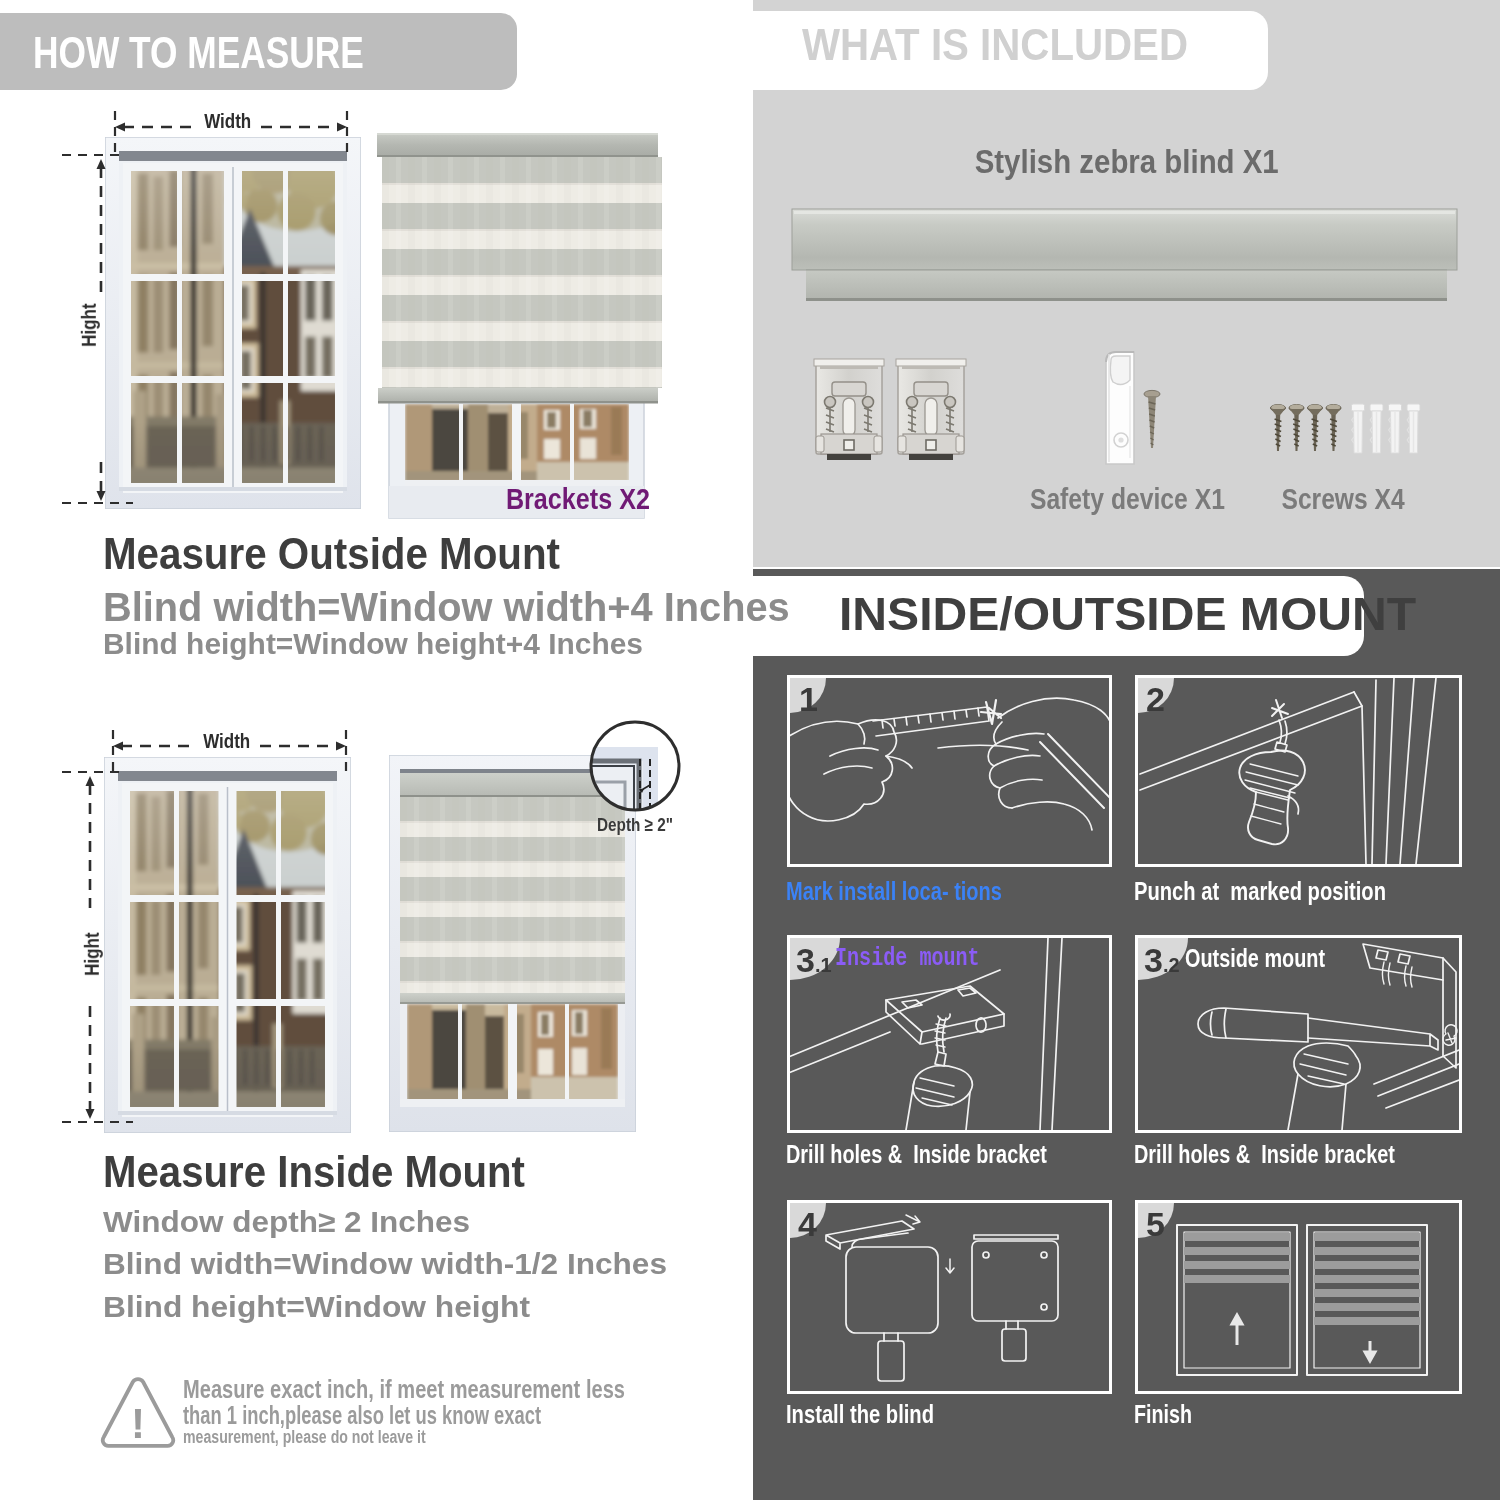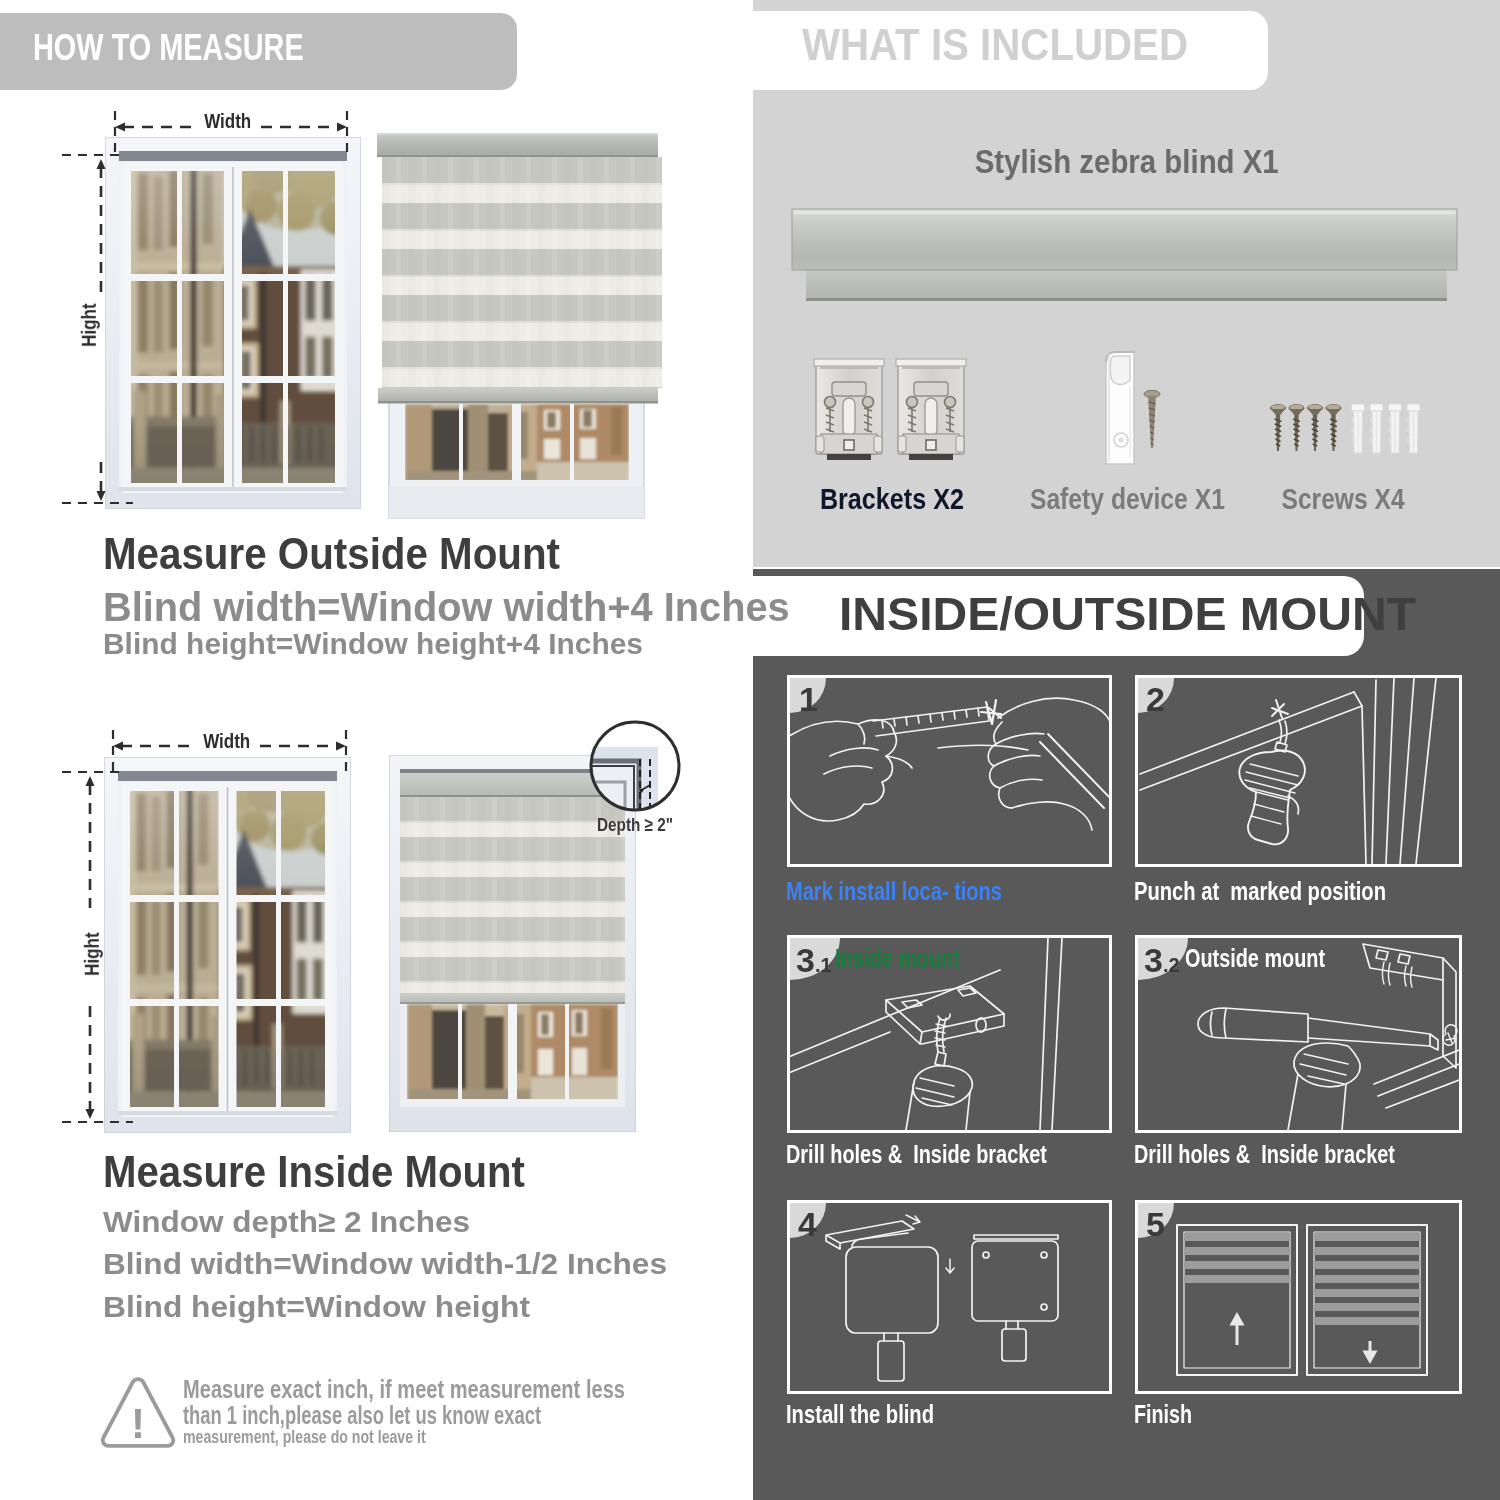--- a/index.html
+++ b/index.html
@@ -733,41 +733,41 @@
     <rect x="176" y="86" width="106" height="8" fill="#9c9c9c"></rect>
     <rect x="176" y="100" width="106" height="8" fill="#9c9c9c"></rect>
     <rect x="176" y="114" width="106" height="8" fill="#9c9c9c"></rect>
 <g stroke="#e8e8e8" stroke-width="3" fill="#e8e8e8">
 <line x1="99" y1="142" x2="99" y2="118"></line>
       <path d="M99,112 l-5,9 h10 z"></path>
 <line x1="232" y1="138" x2="232" y2="152"></line>
       <path d="M232,158 l-5,-9 h10 z"></path>
 </g>
 </svg>
-<div class="t" id="t_howto" style="left:33px;top:28px;font-size:36px;color:#ffffff;"><span style="display:inline-block;transform:scaleX(0.8026);transform-origin:0 50%;white-space:pre;">HOW TO MEASURE</span></div>
+<div class="t" id="t_howto" style="left:33px;top:28px;font-size:44px;color:#ffffff;"><span style="display:inline-block;transform:scaleX(0.8026);transform-origin:0 50%;white-space:pre;">HOW TO MEASURE</span></div>
 <div class="t" id="t_mout" style="left:103px;top:529px;font-size:45px;color:#3e3e3e;"><span style="display:inline-block;transform:scaleX(0.8960);transform-origin:0 50%;white-space:pre;">Measure Outside Mount</span></div>
 <div class="t" id="t_bw1" style="left:103px;top:585px;font-size:40px;color:#8c8c8c;"><span style="display:inline-block;transform:scaleX(0.9941);transform-origin:0 50%;white-space:pre;">Blind width=Window width+4 Inches</span></div>
 <div class="t" id="t_bh1" style="left:103px;top:627px;font-size:30px;color:#8c8c8c;"><span style="display:inline-block;transform:scaleX(0.9974);transform-origin:0 50%;white-space:pre;">Blind height=Window height+4 Inches</span></div>
 <div class="t" id="t_min" style="left:103px;top:1147px;font-size:45px;color:#3e3e3e;"><span style="display:inline-block;transform:scaleX(0.8930);transform-origin:0 50%;white-space:pre;">Measure Inside Mount</span></div>
 <div class="t" id="t_wd" style="left:103px;top:1205px;font-size:30px;color:#8c8c8c;"><span style="display:inline-block;transform:scaleX(1.0499);transform-origin:0 50%;white-space:pre;">Window depth≥ 2 Inches</span></div>
 <div class="t" id="t_bw2" style="left:103px;top:1247px;font-size:30px;color:#8c8c8c;"><span style="display:inline-block;transform:scaleX(1.0531);transform-origin:0 50%;white-space:pre;">Blind width=Window width-1/2 Inches</span></div>
 <div class="t" id="t_bh2" style="left:103px;top:1290px;font-size:30px;color:#8c8c8c;"><span style="display:inline-block;transform:scaleX(1.0573);transform-origin:0 50%;white-space:pre;">Blind height=Window height</span></div>
 <div class="t" id="t_n1" style="left:183px;top:1375px;font-size:25px;color:#9b9b9b;"><span style="display:inline-block;transform:scaleX(0.8032);transform-origin:0 50%;white-space:pre;">Measure exact inch, if meet measurement less</span></div>
 <div class="t" id="t_n2" style="left:183px;top:1401px;font-size:25px;color:#9b9b9b;"><span style="display:inline-block;transform:scaleX(0.7341);transform-origin:0 50%;white-space:pre;">than 1 inch,please also let us know exact</span></div>
 <div class="t" id="t_n3" style="left:183px;top:1427px;font-size:18px;color:#9b9b9b;"><span style="display:inline-block;transform:scaleX(0.7849);transform-origin:0 50%;white-space:pre;">measurement, please do not leave it</span></div>
 <div class="t" id="t_what" style="left:790px;top:20px;font-size:45px;color:#d0d0d0;margin-left:12px;"><span style="display:inline-block;transform:scaleX(0.8943);transform-origin:0 50%;white-space:pre;">WHAT IS INCLUDED</span></div>
 <div class="t" id="t_stylish" style="left:727px;top:142px;width:800px;text-align:center;font-size:34px;color:#6b6b6b;"><span style="display:inline-block;transform:scaleX(0.8651);transform-origin:50% 50%;white-space:pre;">Stylish zebra blind X1</span></div>
-<div class="t" id="t_brk" style="left:492px;top:482px;width:800px;text-align:center;font-size:30px;color:#0f172a;"><span style="display:inline-block;transform:scaleX(0.8382);transform-origin:50% 50%;white-space:pre;">Brackets X2</span></div>
+<div class="t" id="t_brk" style="left:492px;top:482px;width:800px;text-align:left;font-size:30px;color:#701a75;"><span style="display:inline-block;transform:scaleX(0.8382);transform-origin:50% 50%;white-space:pre;">Brackets X2</span></div>
 <div class="t" id="t_safe" style="left:727px;top:482px;width:800px;text-align:center;font-size:30px;color:#7b7b7b;"><span style="display:inline-block;transform:scaleX(0.8234);transform-origin:50% 50%;white-space:pre;">Safety device X1</span></div>
 <div class="t" id="t_scr" style="left:943px;top:482px;width:800px;text-align:center;font-size:30px;color:#7b7b7b;"><span style="display:inline-block;transform:scaleX(0.8194);transform-origin:50% 50%;white-space:pre;">Screws X4</span></div>
 <div class="t" id="t_iom" style="left:814px;top:589px;font-size:46px;color:#3f3f3f;margin-left:25px;"><span style="display:inline-block;transform:scaleX(1.0456);transform-origin:0 50%;white-space:pre;">INSIDE/OUTSIDE MOUNT</span></div>
 <div class="t" id="t_c1" style="left:786px;top:877px;font-size:26px;color:#3b82f6;"><span style="display:inline-block;transform:scaleX(0.7706);transform-origin:0 50%;white-space:pre;">Mark install loca- tions</span></div>
 <div class="t" id="t_c2" style="left:1134px;top:877px;font-size:26px;color:#ffffff;"><span style="display:inline-block;transform:scaleX(0.7752);transform-origin:0 50%;white-space:pre;">Punch at  marked position</span></div>
 <div class="t" id="t_c31" style="left:786px;top:1140px;font-size:26px;color:#ffffff;"><span style="display:inline-block;transform:scaleX(0.7654);transform-origin:0 50%;white-space:pre;">Drill holes &amp;  Inside bracket</span></div>
 <div class="t" id="t_c32" style="left:1134px;top:1140px;font-size:26px;color:#ffffff;"><span style="display:inline-block;transform:scaleX(0.7654);transform-origin:0 50%;white-space:pre;">Drill holes &amp;  Inside bracket</span></div>
 <div class="t" id="t_c4" style="left:786px;top:1400px;font-size:26px;color:#ffffff;"><span style="display:inline-block;transform:scaleX(0.7762);transform-origin:0 50%;white-space:pre;">Install the blind</span></div>
 <div class="t" id="t_c5" style="left:1134px;top:1400px;font-size:26px;color:#ffffff;"><span style="display:inline-block;transform:scaleX(0.7576);transform-origin:0 50%;white-space:pre;">Finish</span></div>
-<div class="t" id="t_im" style="left:835px;top:944px;font-size:26px;color:#15803d;"><span style="display:inline-block;transform:scaleX(0.7726);transform-origin:0 50%;white-space:pre;">Inside mount</span></div>
+<div class="t" id="t_im" style="left:835px;top:944px;font-size:26px;color:#8b5cf6;font-family:Liberation Mono, monospace;"><span style="display:inline-block;transform:scaleX(0.7726);transform-origin:0 50%;white-space:pre;">Inside mount</span></div>
 <div class="t" id="t_om" style="left:1185px;top:944px;font-size:26px;color:#ffffff;"><span style="display:inline-block;transform:scaleX(0.7632);transform-origin:0 50%;white-space:pre;">Outside mount</span></div>
 <div class="t" id="t_wA" style="left:-172px;top:110px;width:800px;text-align:center;font-size:20px;color:#2d2d2d;"><span style="display:inline-block;transform:scaleX(0.8490);transform-origin:50% 50%;white-space:pre;">Width</span></div>
 <div class="t" id="t_wB" style="left:-173px;top:730px;width:800px;text-align:center;font-size:20px;color:#2d2d2d;"><span style="display:inline-block;transform:scaleX(0.8490);transform-origin:50% 50%;white-space:pre;">Width</span></div>
 <div class="t" id="t_depth" style="left:597px;top:814px;font-size:19px;color:#3a3a3a;"><span style="display:inline-block;transform:scaleX(0.8052);transform-origin:0 50%;white-space:pre;">Depth ≥ 2"</span></div>
 <div class="t" id="t_hA" style="left:29px;top:314px;width:120px;text-align:center;font-size:20px;color:#2d2d2d;transform:rotate(-90deg) scaleX(0.85) translateZ(0);transform-origin:center;will-change:transform">Hight</div>
 <div class="t" id="t_hB" style="left:32px;top:943px;width:120px;text-align:center;font-size:20px;color:#2d2d2d;transform:rotate(-90deg) scaleX(0.85) translateZ(0);transform-origin:center;will-change:transform">Hight</div>
 </body></html>

